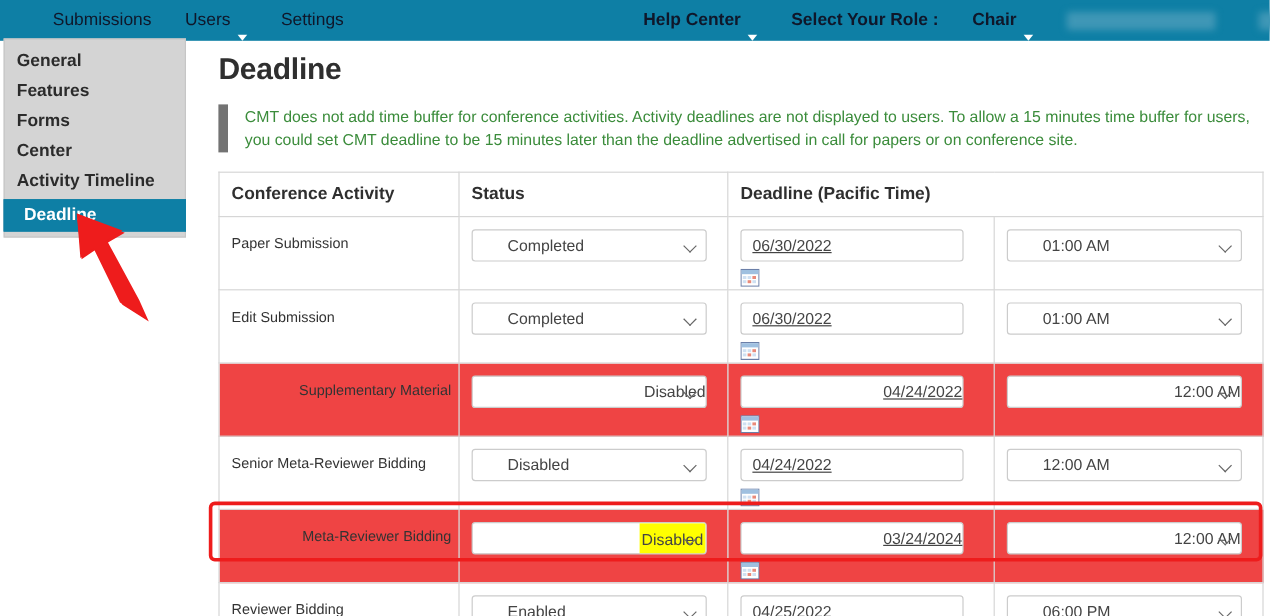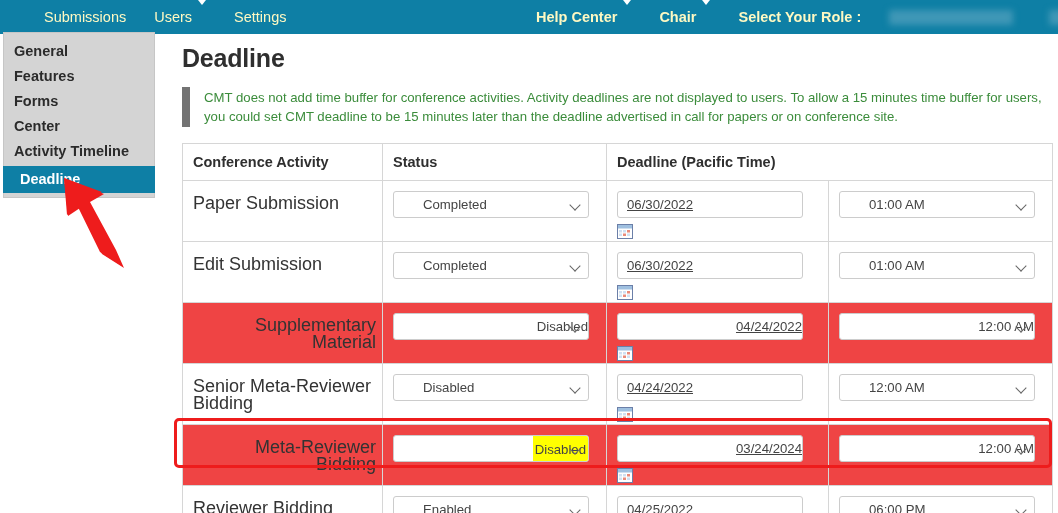--- a/index.html
+++ b/index.html
@@ -22,26 +22,26 @@
     display: flex;
     align-items: center;
     white-space: nowrap;
   }
   .topbar-left { display: flex; align-items: center; margin-left: 30px; }
   .topbar-right {
     display: flex; align-items: center;
     position: absolute; left: 522px; top: 0; height: 34px;
   }
   .nav-item {
-    color: #fef9c3;
+    color: #0f172a;
     font-size: 14.5px;
     padding: 0 14px;
     line-height: 34px;
     display: inline-flex;
-    align-items: flex-start;
+    align-items: flex-end;
     cursor: pointer;
   }
   .nav-item.bold { font-weight: bold; }
   .caret-down {
     display: inline-block;
     width: 0; height: 0;
     margin-left: 6px;
     border-left: 4px solid transparent;
     border-right: 4px solid transparent;
     border-top: 5px solid #ffffff;
@@ -135,21 +135,21 @@
   }
   .col-activity { width: 200px; }
   .col-status   { width: 224px; }
   .col-date     { width: 222px; }
   .col-time     { width: 224px; }
 
   table.deadline-table td { padding: 0; height: 61px; }
   tr.striped td { background: #ef4444; text-align: right; }
 
   .cell-activity {
-    font-size: 18px;
+    font-size: 12px;
     color: #333333;
     padding: 14px 6px 0 10px;
     line-height: 17px;
   }
   .cell-ctrl { padding: 10px 0 0 10px; }
 
   
   .sel {
     position: relative;
     width: 196px; height: 27px;
@@ -218,25 +218,25 @@
       <span>Settings</span>
     </div>
   </div>
 
   <div class="topbar-right">
     <div class="nav-item bold">
       <span>Help Center</span>
       <span class="caret-down"></span>
     </div>
     <div class="nav-item bold">
+      <span>Select Your Role :</span>
+    </div>
+    <div class="nav-item bold">
       <span>Chair</span>
       <span class="caret-down"></span>
-    </div>
-    <div class="nav-item bold">
-      <span>Select Your Role :</span>
     </div>
     <div class="redacted wide"></div>
     <div class="redacted narrow"></div>
   </div>
 </div>
 
 <div class="sidebar">
   <div class="side-item">
     <span>General</span>
   </div>

